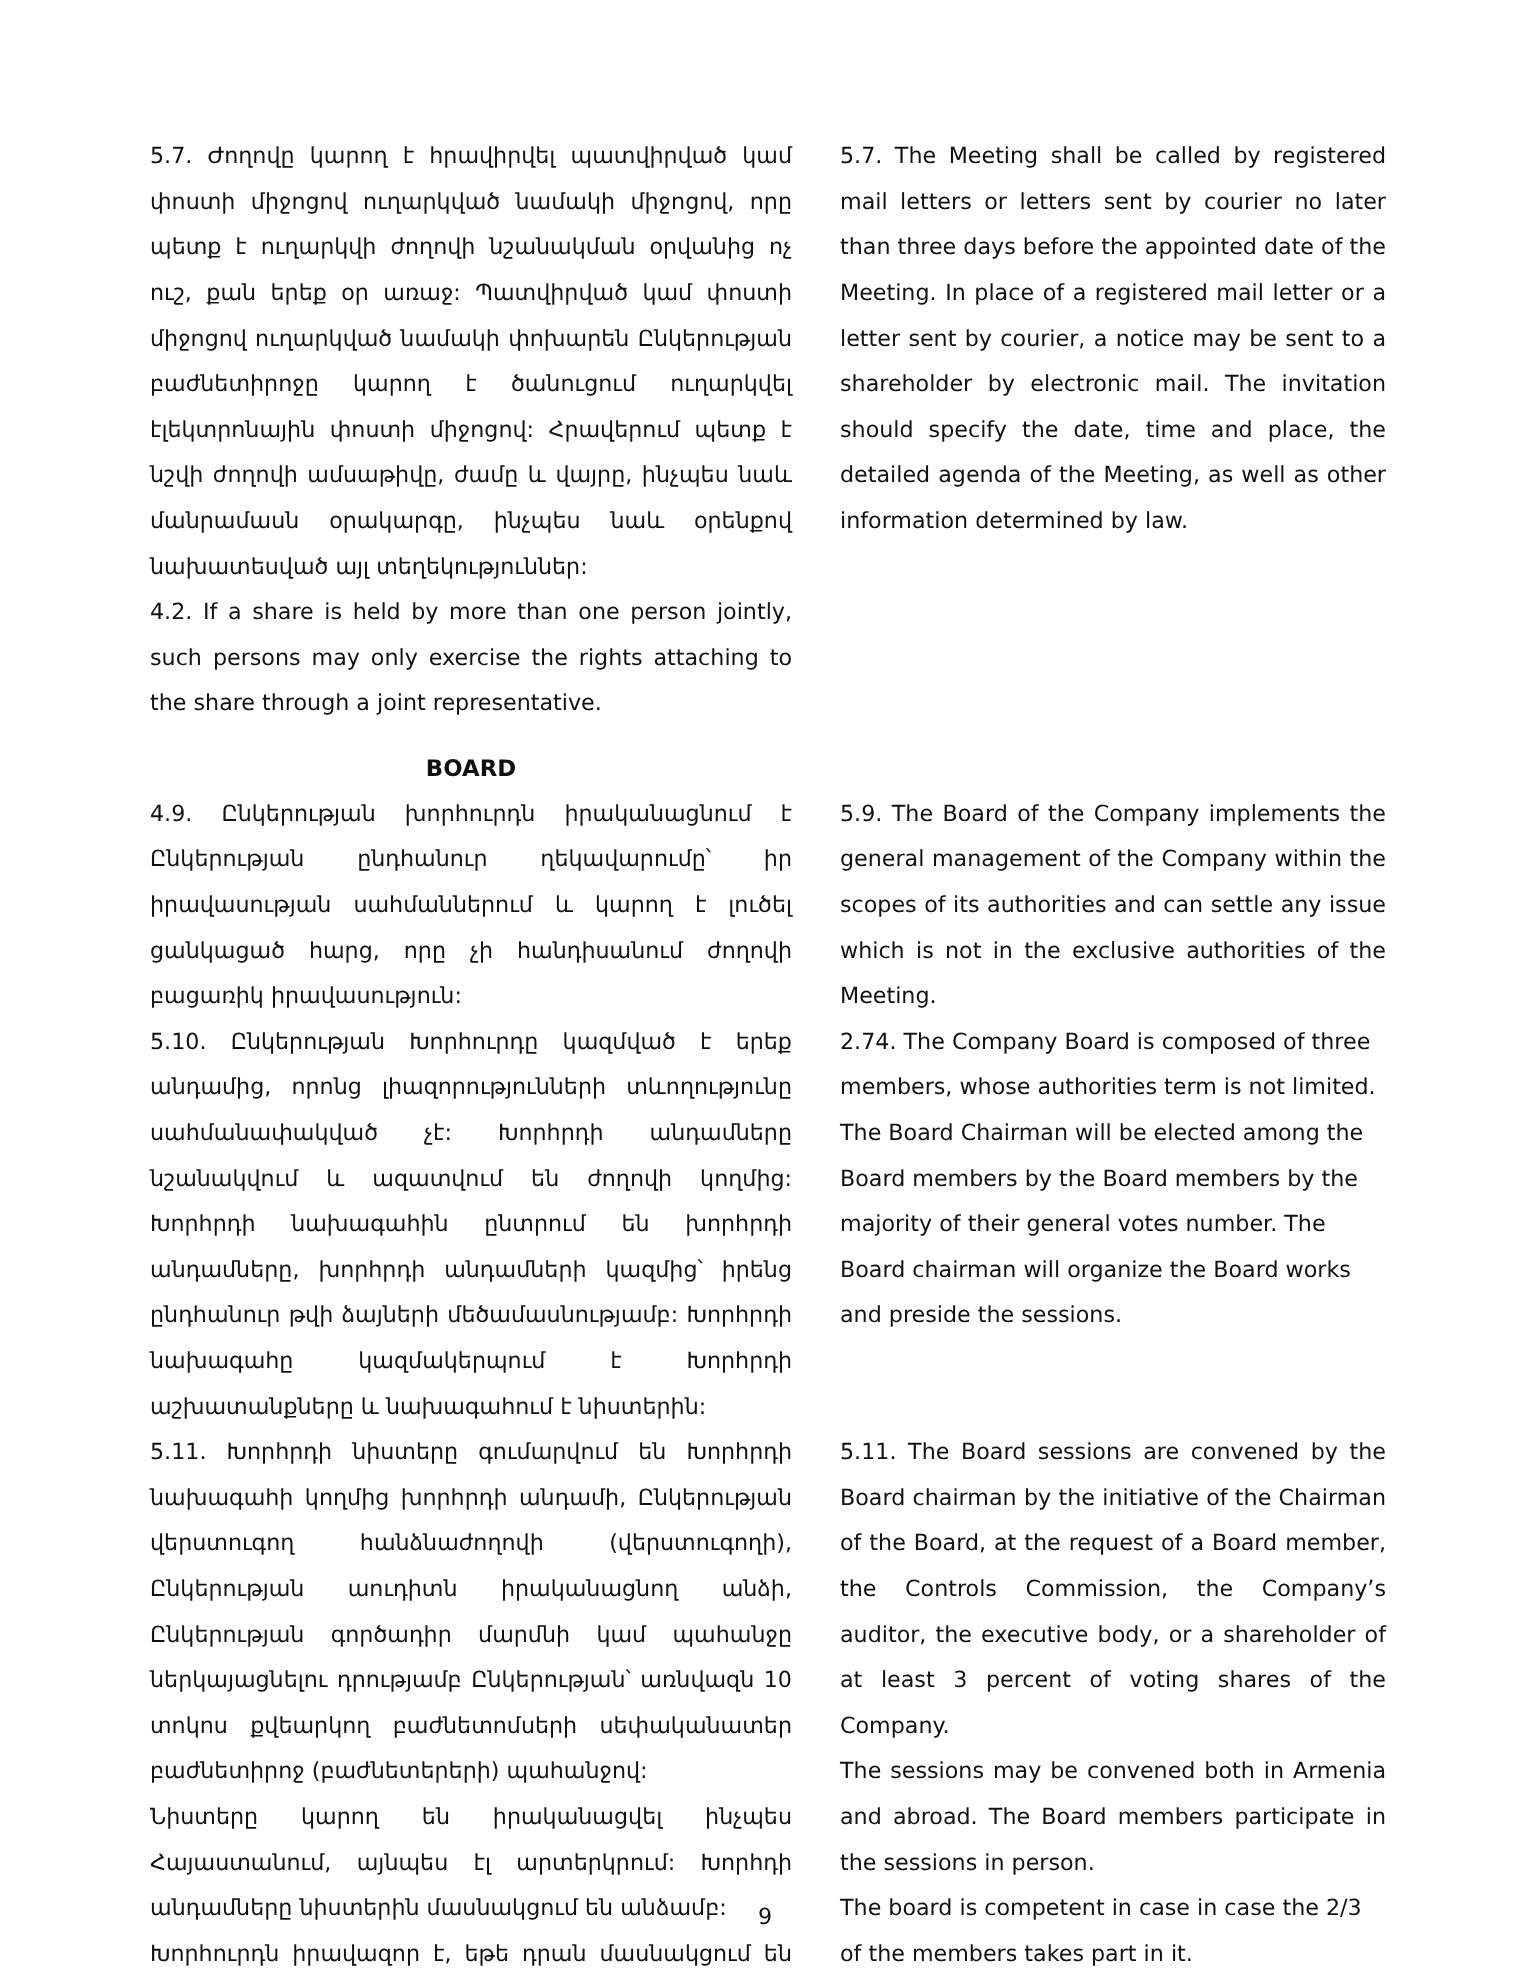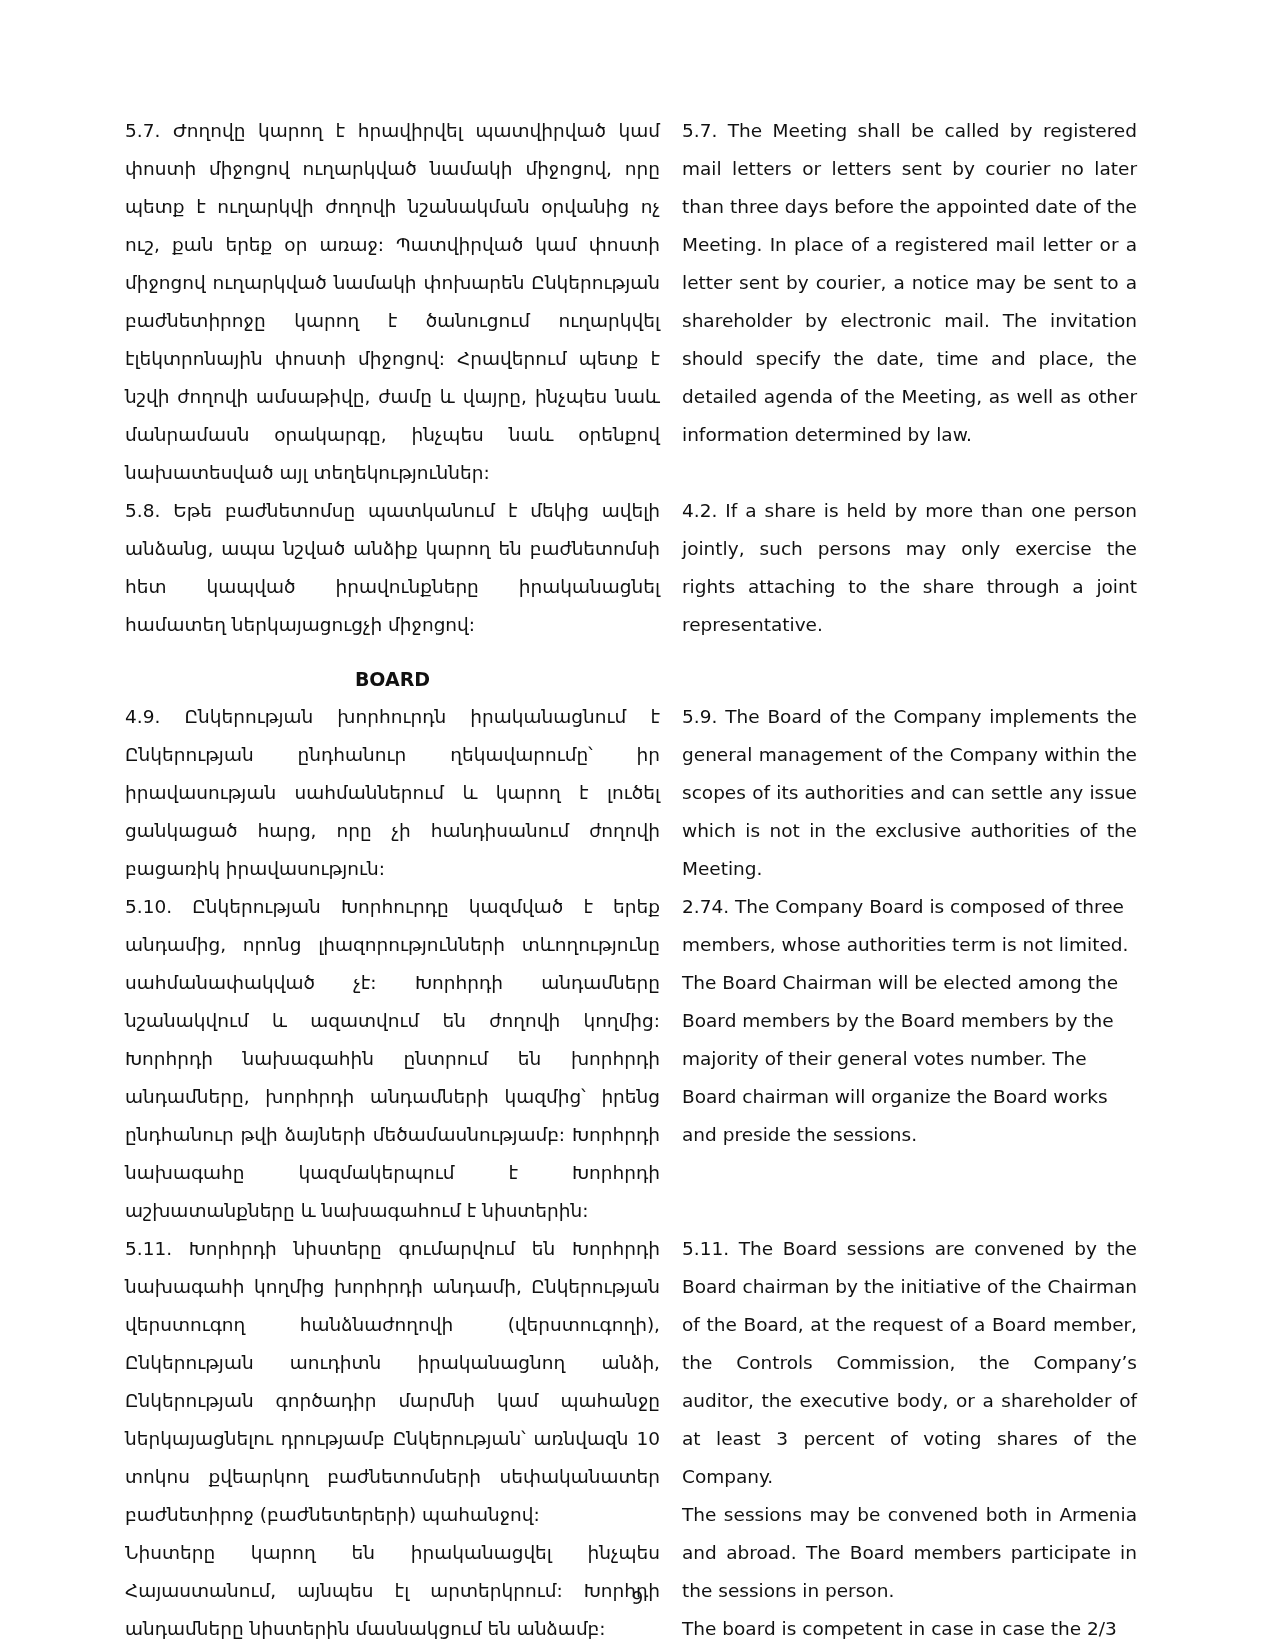--- a/index.html
+++ b/index.html
@@ -15,21 +15,21 @@
     box-sizing: border-box;
     padding: 112px 130px 0 125px;
     font-family: "DejaVu Sans", sans-serif;
     color: #111111;
     -webkit-font-smoothing: antialiased;
     overflow: hidden;
   }
   .row {
     display: grid;
     grid-template-columns: 535px 455px;
-    column-gap: 22px;
+    column-gap: 40px;
     align-items: start;
   }
   .cell-hy, .cell-en {
     font-size: 18.5px;
   }
   p.para {
     margin: 0 0 0 0;
     text-align: justify;
     line-height: 38px;
   }
@@ -63,23 +63,20 @@
   <div class="row">
     <div class="cell-hy">
       <p class="para">5.7. Ժողովը կարող է հրավիրվել պատվիրված կամ փոստի միջոցով ուղարկված նամակի միջոցով, որը պետք է ուղարկվի ժողովի նշանակման օրվանից ոչ ուշ, քան երեք օր առաջ: Պատվիրված կամ փոստի միջոցով ուղարկված նամակի փոխարեն Ընկերության բաժնետիրոջը կարող է ծանուցում ուղարկվել էլեկտրոնային փոստի միջոցով: Հրավերում պետք է նշվի ժողովի ամսաթիվը, ժամը և վայրը, ինչպես նաև մանրամասն օրակարգը, ինչպես նաև օրենքով նախատեսված այլ տեղեկություններ:</p>
     </div>
     <div class="cell-en">
       <p class="para">5.7. The Meeting shall be called by registered mail letters or letters sent by courier no later than three days before the appointed date of the Meeting.  In place of a registered mail letter or a letter sent by courier, a notice may be sent to a shareholder by electronic mail.  The invitation should specify the date, time and place, the detailed agenda of the Meeting, as well as other information determined by law.</p>
     </div>
   </div>
 
   <div class="row">
-    <div class="cell-hy">
-      <p class="para mt-24">5.8. Եթե բաժնետոմսը պատկանում է մեկից ավելի անձանց, ապա նշված անձիք կարող են բաժնետոմսի հետ կապված իրավունքները իրականացնել համատեղ ներկայացուցչի միջոցով:</p>
-    </div>
     <div class="cell-en">
       <p class="para mt-24">4.2. If a share is held by more than one person jointly, such persons may only exercise the rights attaching to the share through a joint representative.</p>
     </div>
   </div>
 
   <div class="row mt-16">
     <div class="cell-en">
       <p class="heading">BOARD</p>
     </div>
   </div>

